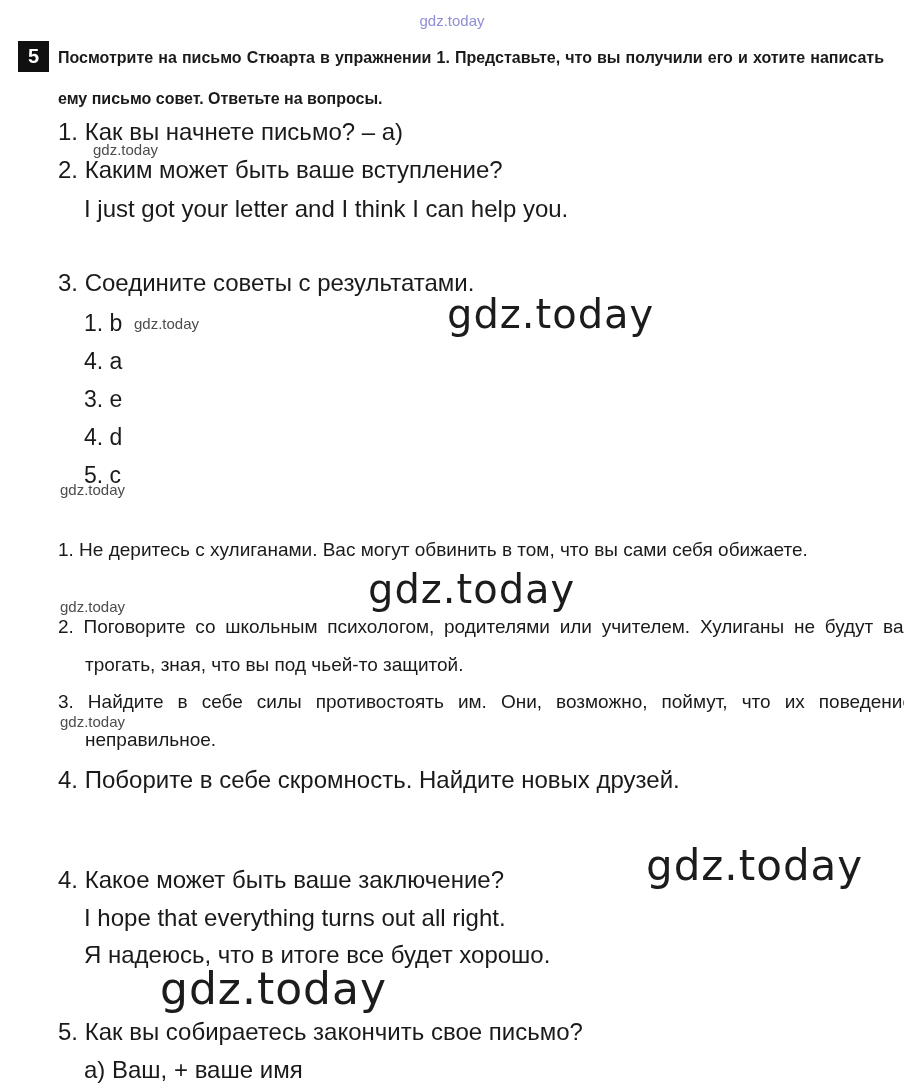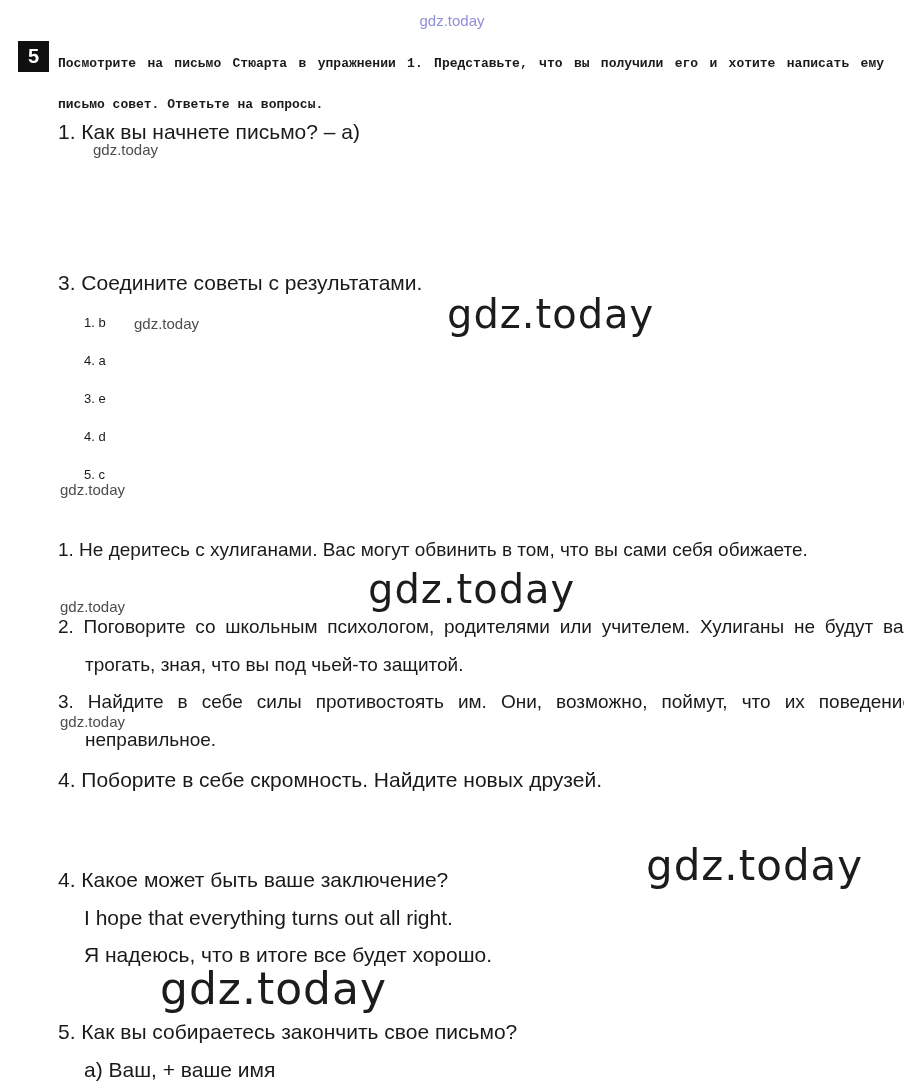--- a/index.html
+++ b/index.html
@@ -18,42 +18,41 @@
     left: 18px; top: 30px;
     width: 31px; height: 31px;
     background: #101010;
     color: #ffffff;
     font-size: 20px;
     font-weight: 700;
     display: flex; align-items: center; justify-content: center;
   }
   .title {
     position: absolute;
-    left: 58px; top: 32px;
+    left: 58px; top: 26px;
     width: 826px;
-    font-size: 13px;
+    font-size: 16px;
     line-height: 41px;
     font-weight: 700;
     text-align: justify;
-    font-family: Liberation Mono, monospace;
   }
   .line {
     position: absolute;
-    font-size: 21px;
+    font-size: 24px;
     line-height: 38px;
     white-space: nowrap;
   }
   .block {
     position: absolute;
     font-size: 19px;
     line-height: 38px;
   }
   .justify { text-align: justify; }
   .hang { padding-left: 27px; text-indent: -27px; }
-  .match-list { position: absolute; left: 84px; top: 293px; font-size: 13px; line-height: 38px; }
+  .match-list { position: absolute; left: 84px; top: 293px; font-size: 23px; line-height: 38px; }
   .wm-top {
     position: absolute;
     top: 1px; left: 0; width: 100%;
     text-align: center;
     font-size: 15px;
     color: #8f8fd6;
   }
   .wm-small {
     position: absolute;
     font-size: 15px;
@@ -72,20 +71,22 @@
 
 <div class="page">
 
   <div class="wm-top">gdz.today</div>
 
   <div class="badge">5</div>
   <div class="title">Посмотрите на письмо Стюарта в упражнении 1. Представьте, что вы получили его и хотите написать ему письмо совет. Ответьте на вопросы.</div>
 
   <div class="line" style="left:58px; top:102px;">1. Как вы начнете письмо? – а)</div>
   <div class="wm-small" style="left:93px; top:130px;">gdz.today</div>
+  <div class="line" style="left:58px; top:140px;">2. Каким может быть ваше вступление?</div>
+  <div class="line" style="left:84px; top:179px;">I just got your letter and I think I can help you.</div>
   <div class="line" style="left:58px; top:253px;">3. Соедините советы с результатами.</div>
 
   <div class="match-list">
     <div>1. b</div>
     <div>4. a</div>
     <div>3. e</div>
     <div>4. d</div>
     <div>5. c</div>
   </div>
   <div class="wm-small" style="left:134px; top:304px;">gdz.today</div>

